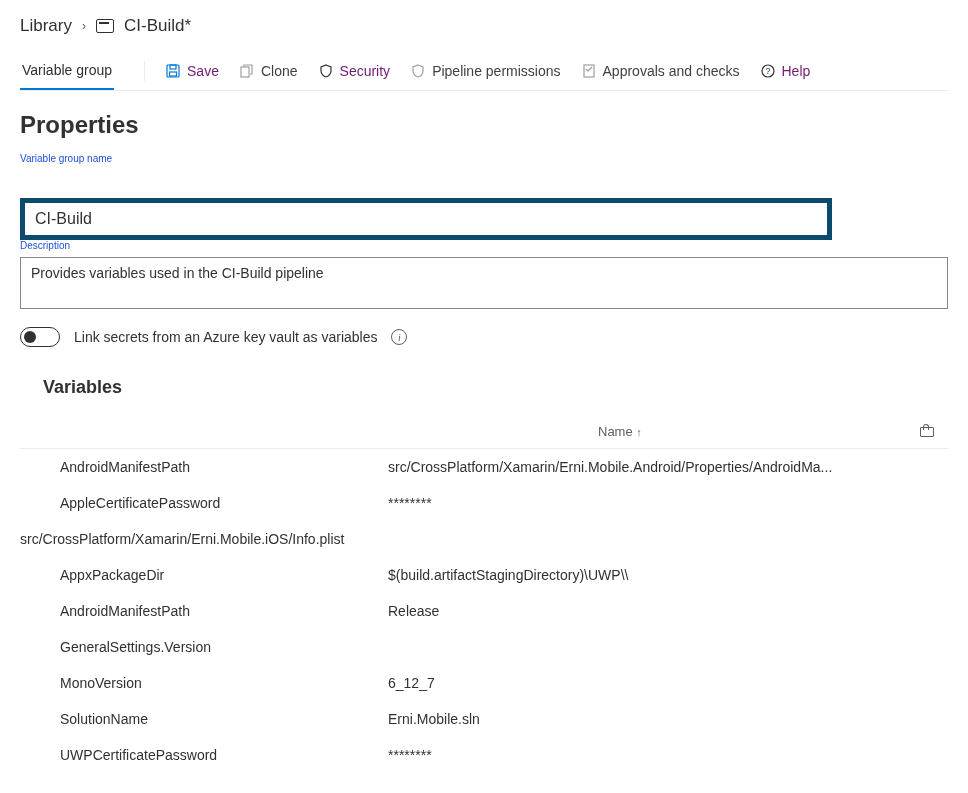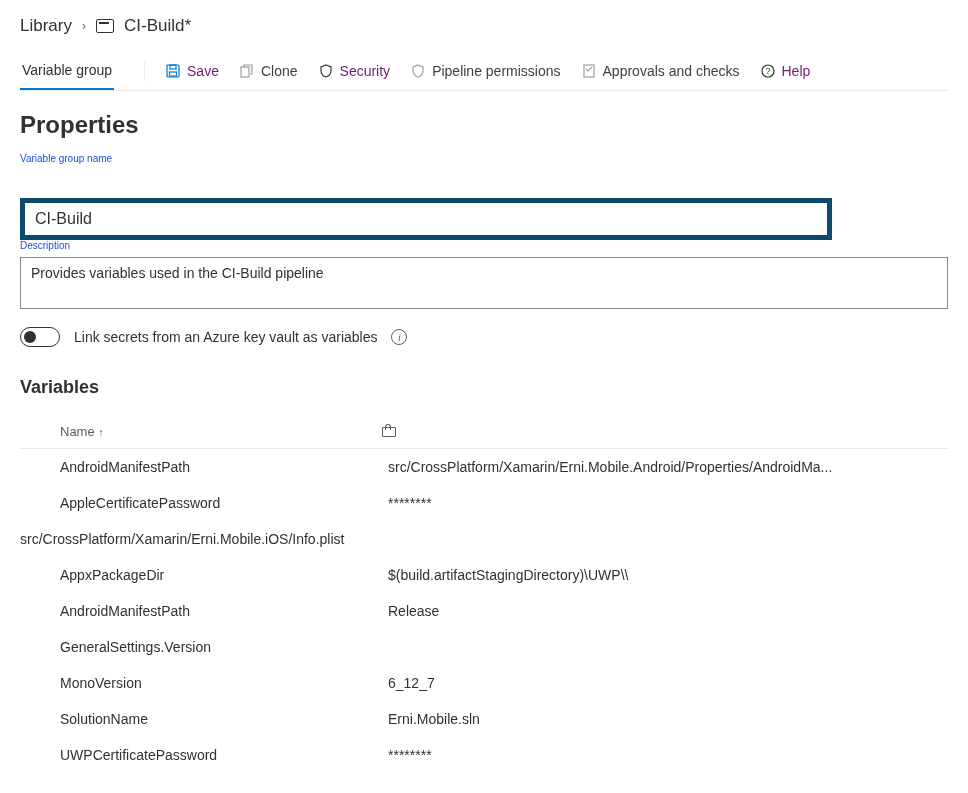--- a/index.html
+++ b/index.html
@@ -140,30 +140,32 @@
       align-items: center; justify-content: center;
       font-size: 10px;
       color: #605e5c;
       font-style: italic;
       font-family: Georgia, serif;
     }
     .vars-title {
       font-size: 18px;
       font-weight: 600;
       margin-bottom: 18px;
+      margin-left: 23px;
     }
     .vars-table {
       width: 100%;
     }
     .vars-header {
       display: flex;
       border-bottom: 1px solid #edebe9;
       padding: 8px 0;
       color: #605e5c;
       font-size: 13px;
+      justify-content: flex-end;
     }
     .col-name { flex: 0 0 360px; padding-left: 40px; }
     .col-value { flex: 1; padding-right: 40px; }
     .col-lock { flex: 0 0 30px; text-align: right; padding-right: 16px;}
     .vars-row {
       display: flex;
       padding: 10px 0;
       font-size: 14px;
       align-items: center;
       gap: 8px;

